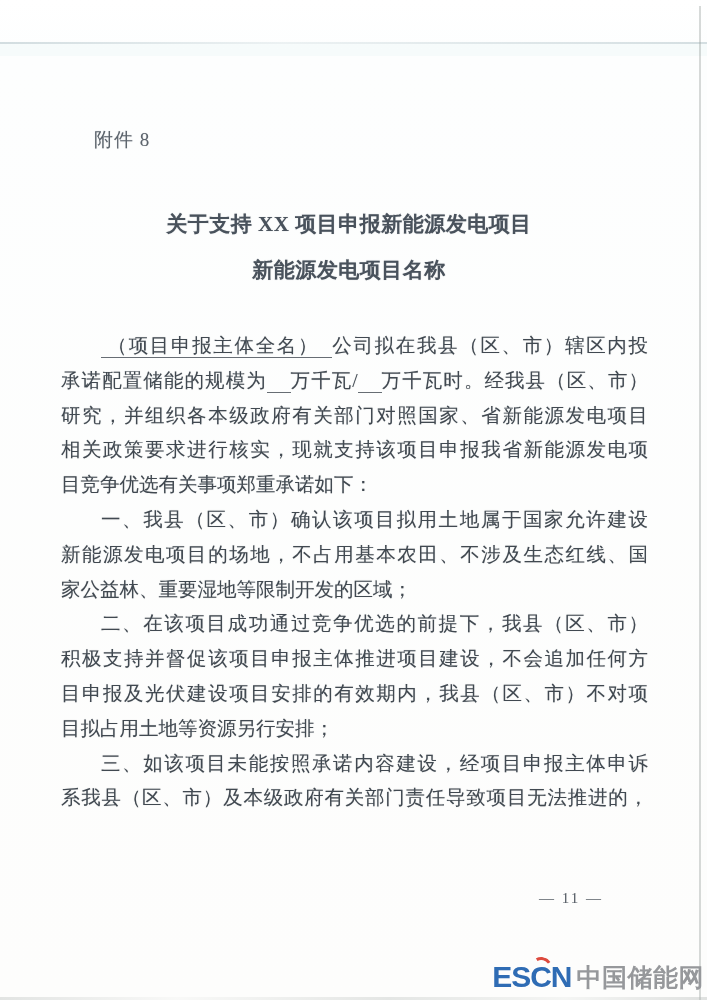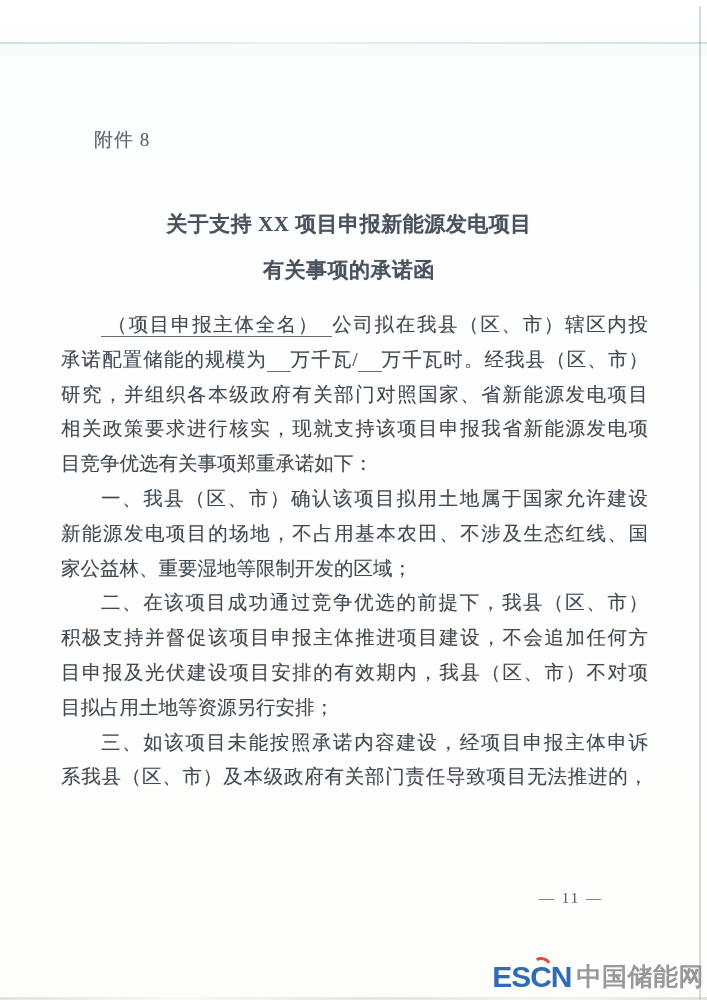--- a/index.html
+++ b/index.html
@@ -42,38 +42,38 @@
   .doc-title {
     position: absolute; left: 0; top: 201px; width: 698px; margin: 0;
     text-align: center;
     font-size: 21px; font-weight: 700; line-height: 46px;
     color: var(--title-ink);
     letter-spacing: 0.5px;
     text-shadow: 0 0 1px rgba(73,82,92,0.40);
   }
   .doc-title .title-line { display: block; }
   .doc-body {
-    position: absolute; left: 61px; top: 308px; width: 587px;
+    position: absolute; left: 61px; top: 329px; width: 587px;
     font-size: 19.5px; line-height: 34.8px;
     color: var(--ink);
     text-shadow: 0 0 1px rgba(65,73,81,0.30);
   }
   .doc-body .line { white-space: pre-wrap; text-align: left; }
   .doc-body .line.just { text-align: justify; text-align-last: justify; }
   .doc-body .line.indent { text-indent: 40px; }
   .doc-body .u { border-bottom: 1.3px solid rgba(65,73,81,0.8); padding-bottom: 1px; }
   .page-number {
     position: absolute; top: 890px; right: 104px;
     font-size: 15px; letter-spacing: 2px;
     color: #535b63;
   }
   
   .watermark {
     position: absolute; right: 3px; bottom: 6px;
-    display: flex; align-items: flex-start; gap: 5px;
+    display: flex; align-items: center; gap: 5px;
   }
   .logo-latin {
     font-family: "Liberation Sans", sans-serif;
     font-weight: 800; font-size: 30px; letter-spacing: -1px;
     color: var(--logo-blue);
   }
   .logo-latin > span { display: inline-block; }
   .logo-c { position: relative; }
   .c-accent {
     position: absolute; top: -3px; left: 1px;
@@ -97,21 +97,21 @@
 
   <div class="artifact-top-line"></div>
   <div class="artifact-top-band"></div>
   <div class="artifact-right-line"></div>
   <div class="artifact-bottom"></div>
 
   <div class="attachment-label">附件 8</div>
 
   <h1 class="doc-title">
     <span class="title-line">关于支持 XX 项目申报新能源发电项目</span>
-    <span class="title-line">有关事项的承诺函</span>
+    <span class="title-line">新能源发电项目名称</span>
   </h1>
 
   <div class="doc-body">
       <div class="line indent just"><span class="u"> （项目申报主体全名）  </span><span>公司拟在我县（区、市）辖区内投</span></div>
       <div class="line just"><span>承诺配置储能的规模为</span><span class="u">    </span><span>万千瓦/</span><span class="u">    </span><span>万千瓦时。经我县（区、市）</span></div>
       <div class="line just"><span>研究，并组织各本级政府有关部门对照国家、省新能源发电项目</span></div>
       <div class="line just"><span>相关政策要求进行核实，现就支持该项目申报我省新能源发电项</span></div>
       <div class="line"><span>目竞争优选有关事项郑重承诺如下：</span></div>
       <div class="line indent just"><span>一、我县（区、市）确认该项目拟用土地属于国家允许建设</span></div>
       <div class="line just"><span>新能源发电项目的场地，不占用基本农田、不涉及生态红线、国</span></div>

